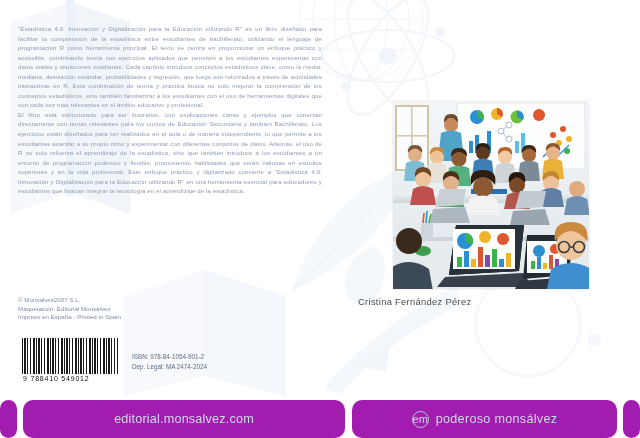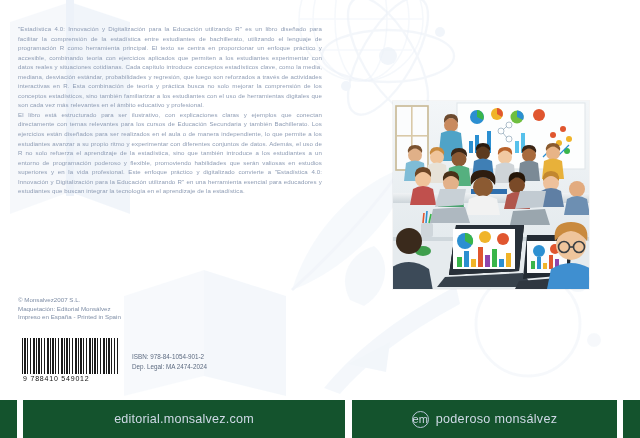--- a/index.html
+++ b/index.html
@@ -135,25 +135,26 @@
 
   
   #bottom-bar {
     position: absolute;
     left: 0; top: 400px;
     width: 640px; height: 38px;
     display: flex;
     align-items: stretch;
   }
   .bar-panel {
-    background: #14532d;
+    background: #a21caf;
     display: flex;
     align-items: center;
     justify-content: center;
     height: 100%;
+    border-radius: 10px;
   }
   #bar-edge-left  { width: 17px; }
   #bar-gap-1      { width: 6px;  background: #ffffff; }
   #bar-web        { flex: 0 0 322px; }
   #bar-gap-2      { width: 7px;  background: #ffffff; }
   #bar-brand      { flex: 1 1 auto; }
   #bar-gap-3      { width: 6px;  background: #ffffff; }
   #bar-edge-right { width: 17px; }
 
   #web-url {
@@ -467,20 +468,21 @@
         <path d="M162 140 q16 -20 32 0 q3 -19 -16 -19 q-19 0 -16 19" fill="#c98a3e"></path>
         <g fill="none" stroke="#3a3f44" stroke-width="1.6">
           <circle cx="171" cy="146" r="5.5"></circle>
             <circle cx="186" cy="146" r="5.5"></circle>
           <line x1="176.5" y1="146" x2="180.5" y2="146"></line>
         </g>
         <path d="M158 168 q20 -12 40 0 l4 20 h-48 z" fill="#3f8fd0"></path>
       </svg>
     </div>
 
+    <div id="author-name">Cristina  Fernández Pérez</div>
 
   </section>
 
   <footer id="bottom-bar">
     <div class="bar-panel" id="bar-edge-left"></div>
     <div id="bar-gap-1"></div>
 
     <div class="bar-panel" id="bar-web">
       <span id="web-url">editorial.monsalvez.com</span>
     </div>

